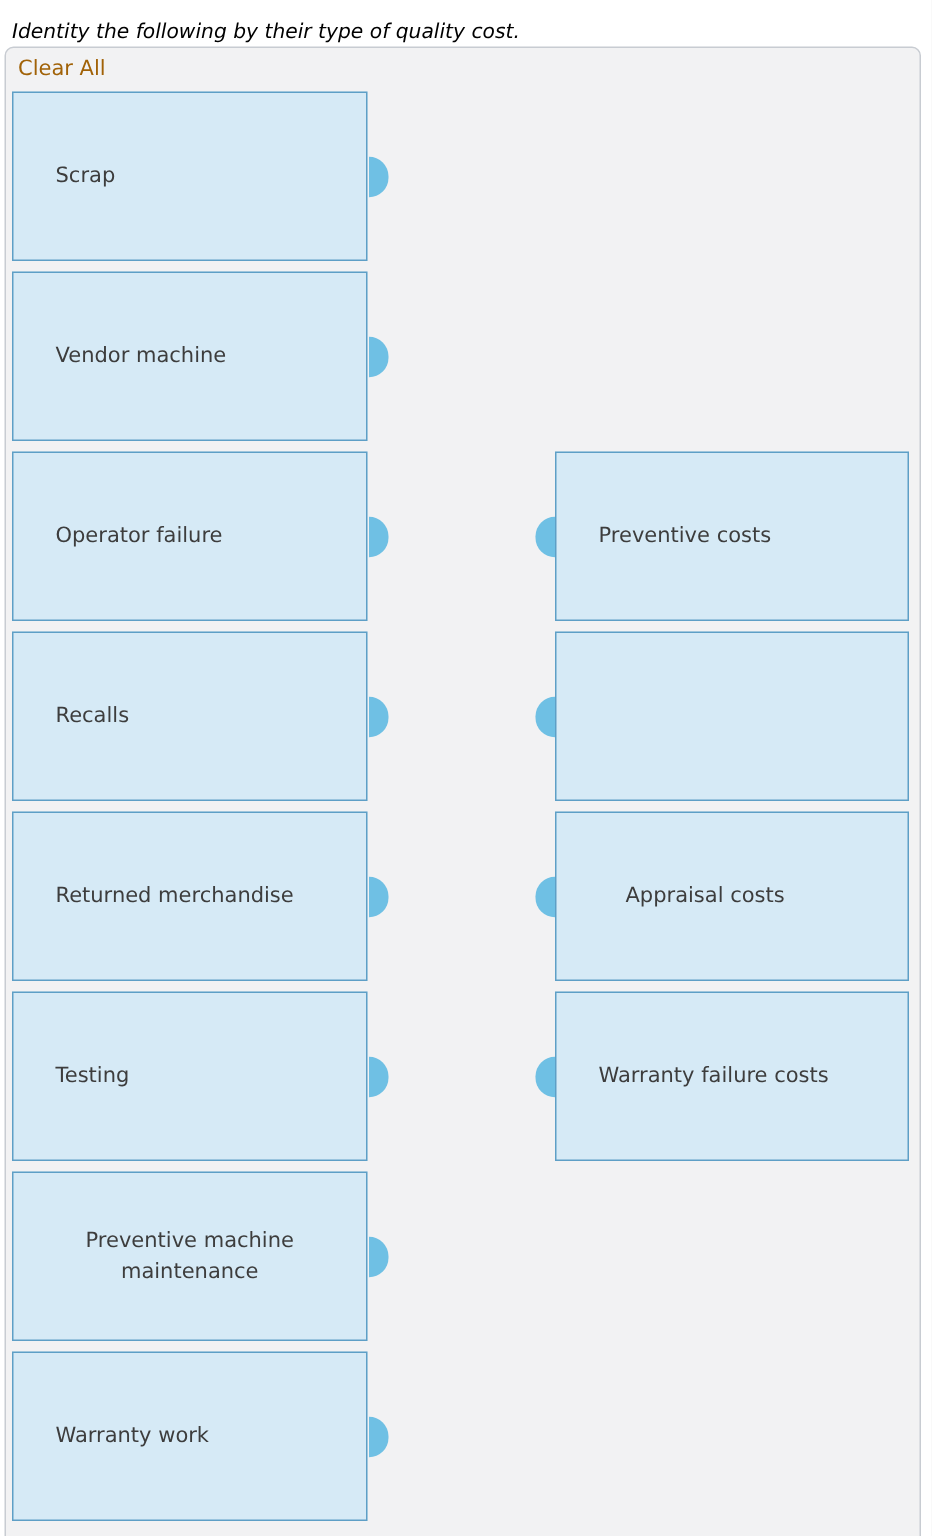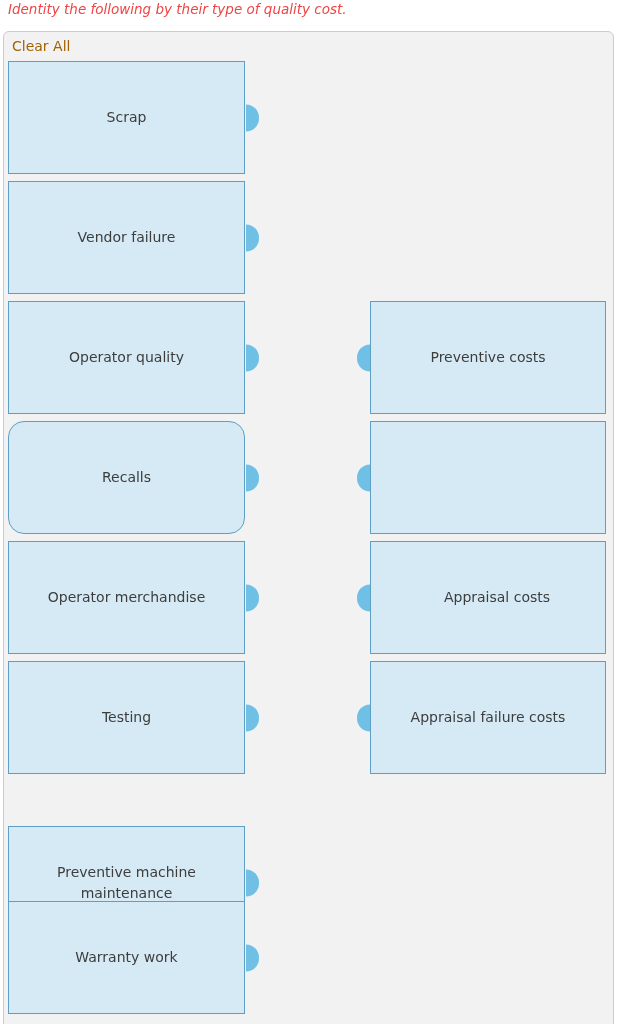--- a/index.html
+++ b/index.html
@@ -14,25 +14,25 @@
   body{
     width:621px;height:1024px;
     overflow:hidden;
     background:#ffffff;
     font-family:"DejaVu Sans","Liberation Sans",sans-serif;
     color:var(--text);
     position:relative;
   }
   .page{position:relative;width:621px;height:1024px;}
   .instruction{
-    position:absolute;left:8px;top:0px;
+    position:absolute;left:8px;top:12px;
     font-style:italic;
     font-size:13.5px;
     line-height:18px;
-    color:#ef4444;
+    color:#000000;
   }
   .panel{
     position:absolute;
     left:3px;top:31px;
     width:611px;height:1005px;
     background:var(--panel-bg);
     border:1px solid var(--panel-border);
     border-radius:6px;
     box-sizing:border-box;
   }
@@ -45,21 +45,21 @@
     font-family:inherit;
   }
   .match-box{
     position:absolute;
     height:113px;
     background:var(--box-fill);
     border:1.5px solid var(--box-border);
     box-sizing:border-box;
     display:flex;
     align-items:center;
-    justify-content:center;
+    justify-content:flex-start;
     text-align:center;
     font-size:14px;
     line-height:21px;
     color:var(--text);
     padding:0 28px;
     cursor:pointer;
   }
   .match-box.side-left{left:8px;width:237px;}
   .match-box.side-right{left:370px;width:236px;}
   .connector{
@@ -88,39 +88,39 @@
 
   <button class="clear-all">Clear All</button>
 
   <div id="source-column">
       <div class="match-box side-left" style="top: 61px;">
     <span class="connector"></span>
     <span class="match-box-label">Scrap</span>
   </div>
       <div class="match-box side-left" style="top: 181px;">
     <span class="connector"></span>
-    <span class="match-box-label">Vendor failure</span>
+    <span class="match-box-label">Vendor machine</span>
   </div>
       <div class="match-box side-left" style="top: 301px;">
     <span class="connector"></span>
-    <span class="match-box-label">Operator quality</span>
+    <span class="match-box-label">Operator failure</span>
   </div>
-      <div class="match-box side-left" style="top: 421px; border-radius: 16px;">
+      <div class="match-box side-left" style="top: 421px;">
     <span class="connector"></span>
     <span class="match-box-label">Recalls</span>
   </div>
       <div class="match-box side-left" style="top: 541px;">
     <span class="connector"></span>
-    <span class="match-box-label">Operator merchandise</span>
+    <span class="match-box-label">Returned merchandise</span>
   </div>
       <div class="match-box side-left" style="top: 661px;">
     <span class="connector"></span>
     <span class="match-box-label">Testing</span>
   </div>
-      <div class="match-box side-left" style="top: 826px;">
+      <div class="match-box side-left" style="top: 781px;">
     <span class="connector"></span>
     <span class="match-box-label">Preventive machine maintenance</span>
   </div>
       <div class="match-box side-left" style="top: 901px;">
     <span class="connector"></span>
     <span class="match-box-label">Warranty work</span>
   </div>
     </div>
   <div id="target-column">
       <div class="match-box side-right" style="top: 301px;">
@@ -129,16 +129,16 @@
   </div>
       <div class="match-box side-right" style="top: 421px;">
     <span class="connector"></span>
   </div>
       <div class="match-box side-right" style="top: 541px; padding-left: 46px;">
     <span class="connector"></span>
     <span class="match-box-label">Appraisal costs</span>
   </div>
       <div class="match-box side-right" style="top: 661px;">
     <span class="connector"></span>
-    <span class="match-box-label">Appraisal failure costs</span>
+    <span class="match-box-label">Warranty failure costs</span>
   </div>
     </div>
 </div>
 
 </body></html>

